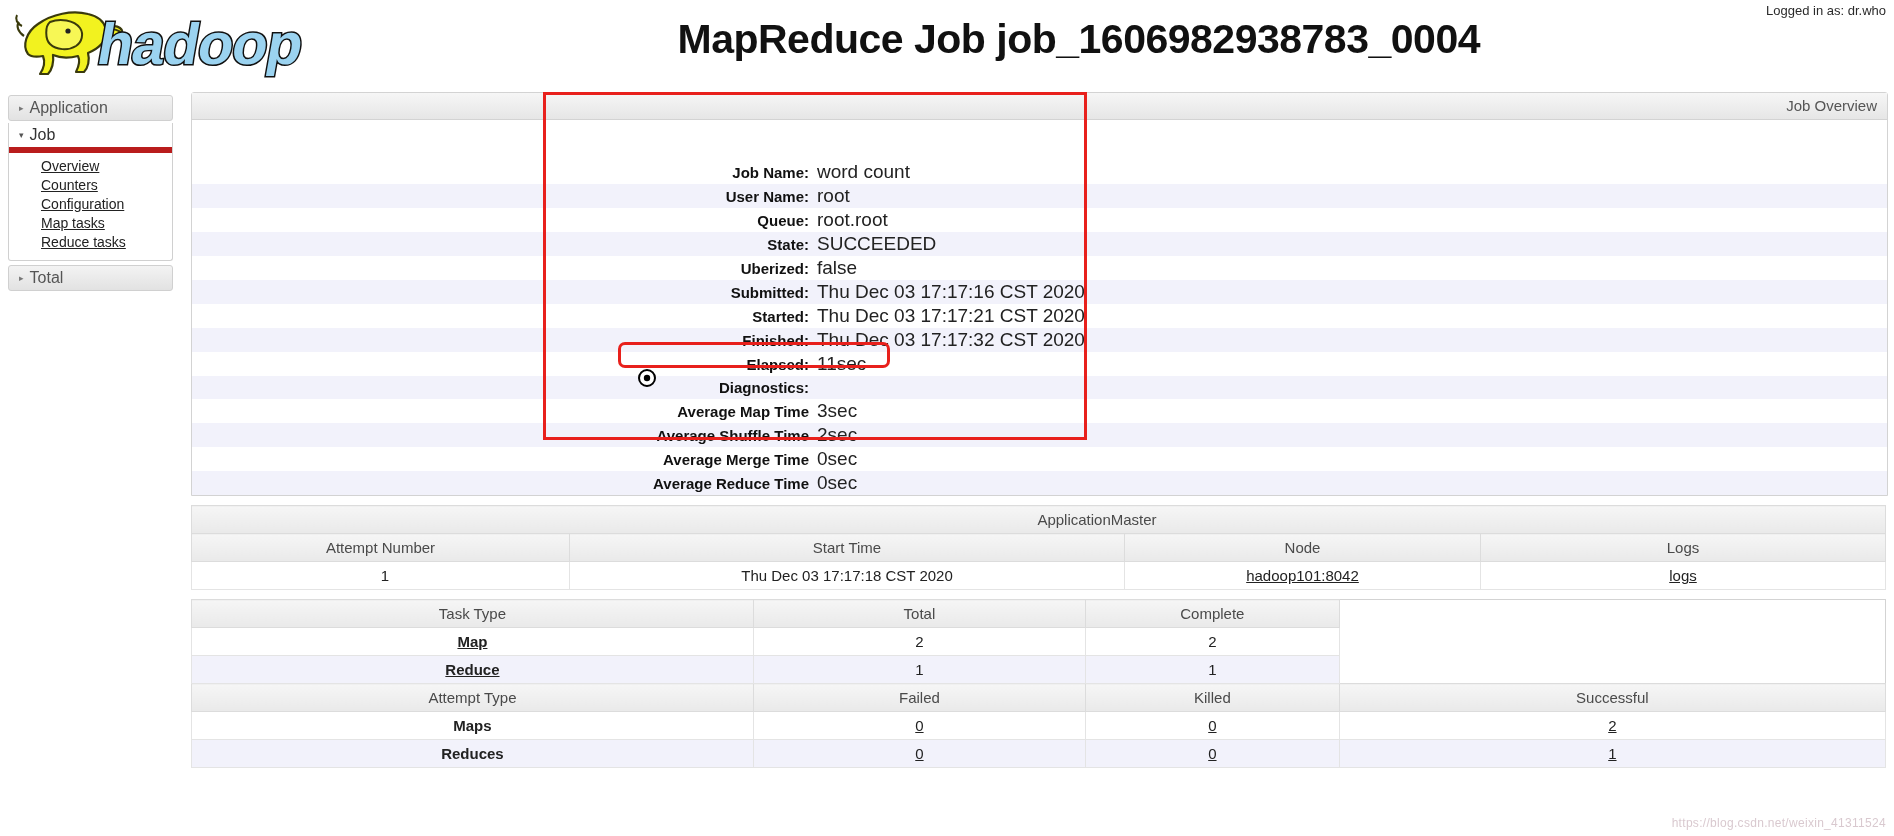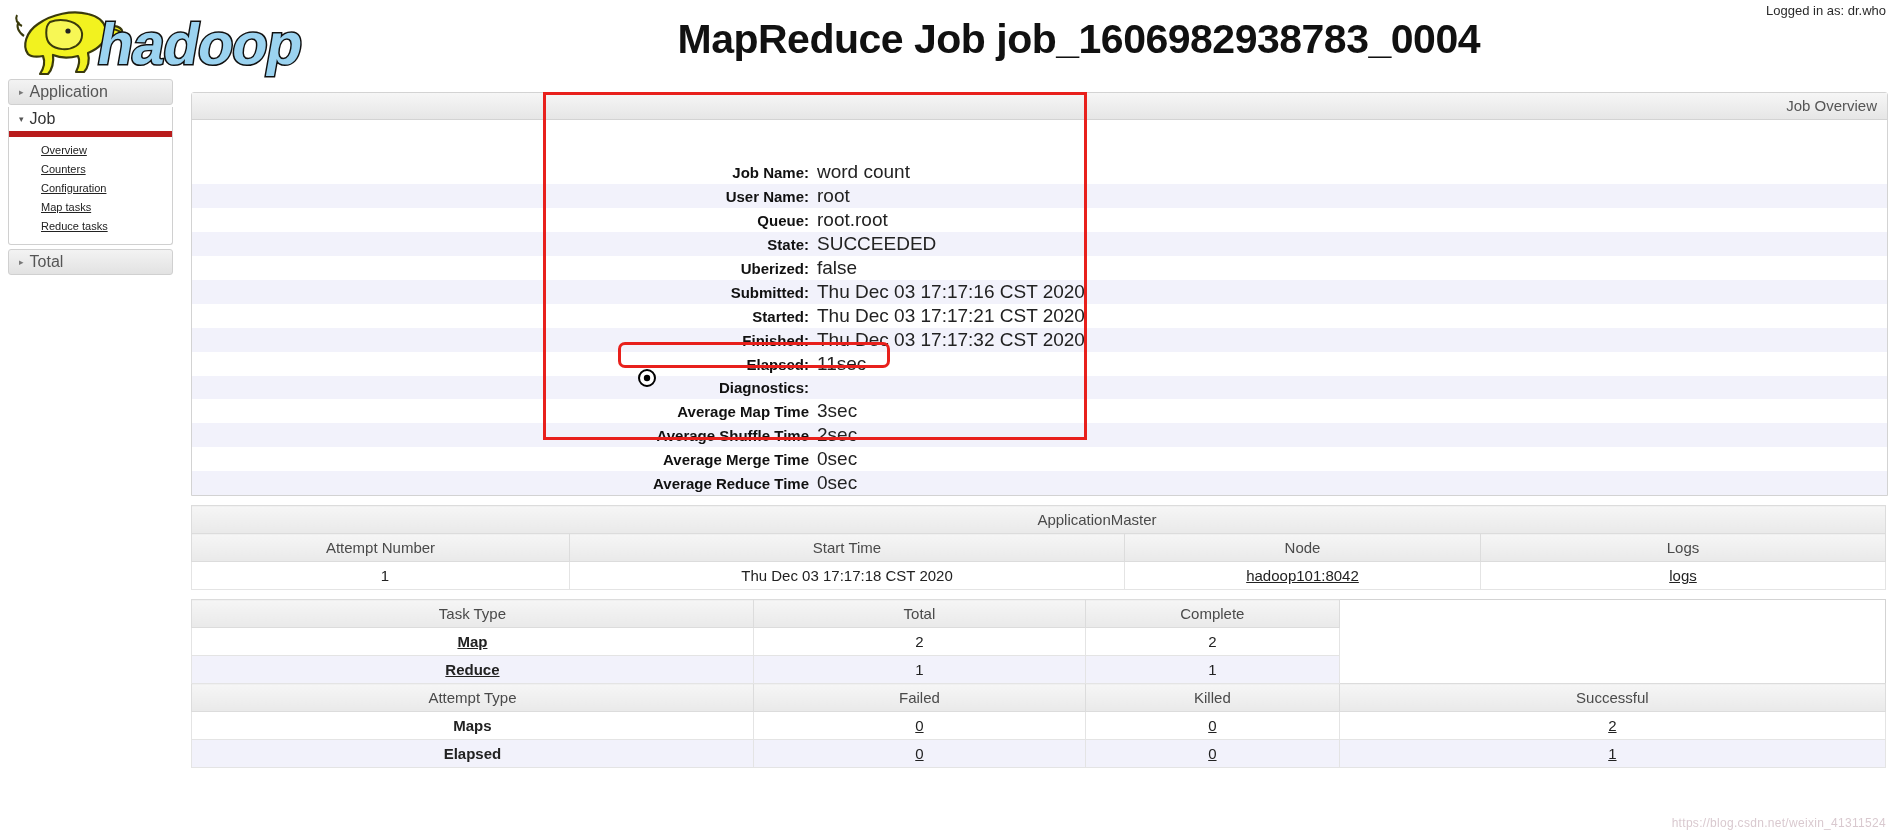--- a/index.html
+++ b/index.html
@@ -20,21 +20,21 @@
     text-align:right; font-size:41px; font-weight:bold;
     font-family:"Liberation Sans Narrow","Liberation Sans",sans-serif;
     letter-spacing:-0.5px; color:#111; white-space:nowrap;
   }
   #login-info {
     position:absolute; right:8px; top:3px;
     font-size:13px; color:#2b2b2b;
   }
 
   
-  #sidebar { position:absolute; left:8px; top:79px; width:165px; }
+  #sidebar { position:absolute; left:8px; top:95px; width:165px; }
   .nav-section-head {
     background: linear-gradient(to bottom,#f3f3f3,#e2e2e2);
     border:1px solid #d0d0d0;
     border-radius:3px;
     height:24px; line-height:24px;
     padding-left:10px;
     font-size:16px; color:#555;
     margin-bottom:2px;
     cursor:pointer;
   }
@@ -46,21 +46,21 @@
   }
   .nav-open-head {
     background:#fff;
     height:24px; line-height:24px; padding-left:10px;
     font-size:16px; color:#333;
     border-bottom:6px solid #b91c1c;
     cursor:pointer;
   }
   .nav-open-head .arrow { font-size:9px; color:#555; margin-right:6px; vertical-align:2px;}
   .nav-link {
-    display:block; font-size:11px; color:#222;
+    display:block; font-size:14px; color:#222;
     text-decoration:underline; padding:0 0 0 32px;
     line-height:19px; white-space:nowrap; cursor:pointer;
   }
 
   
   #content { position:absolute; left:191px; top:92px; width:1697px; }
 
   
   #overview-wrap {
     border:1px solid #d3d3d3; border-radius:3px 3px 0 0;
@@ -301,21 +301,21 @@
           <th style="width:240px">Killed</th>
           <th>Successful</th>
         </tr>
         <tr class="odd">
           <td class="bold">Maps</td>
           <td><a class="tlink">0</a></td>
           <td><a class="tlink">0</a></td>
           <td><a class="tlink">2</a></td>
         </tr>
         <tr class="even">
-          <td class="bold">Elapsed</td>
+          <td class="bold">Reduces</td>
           <td><a class="tlink">0</a></td>
           <td><a class="tlink">0</a></td>
           <td><a class="tlink">1</a></td>
         </tr>
       </tbody>
     </table>
 
   </div>
 
   <div class="annot-box" id="annot-main"></div>

